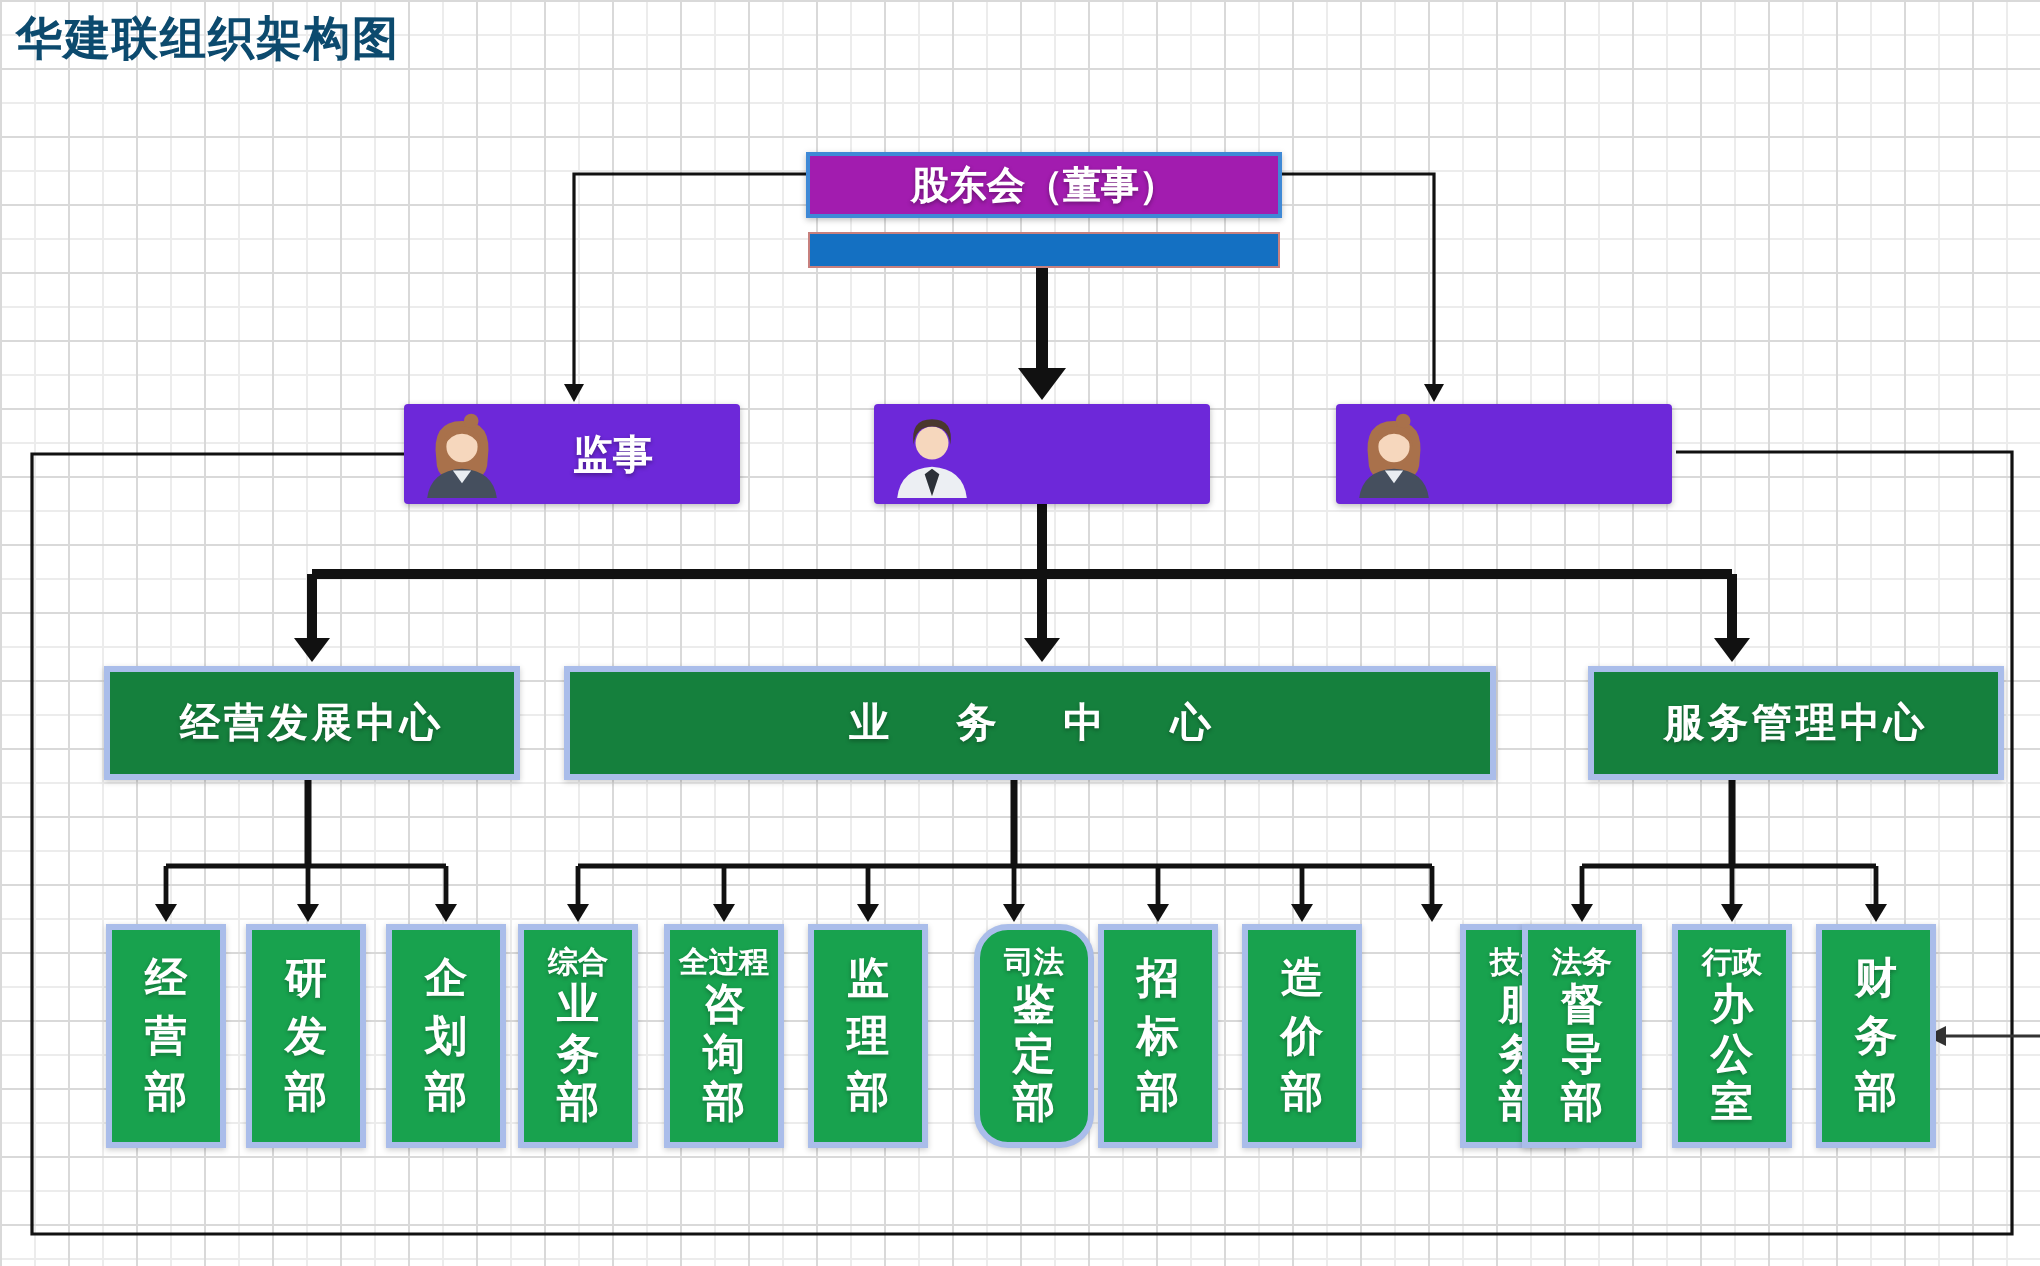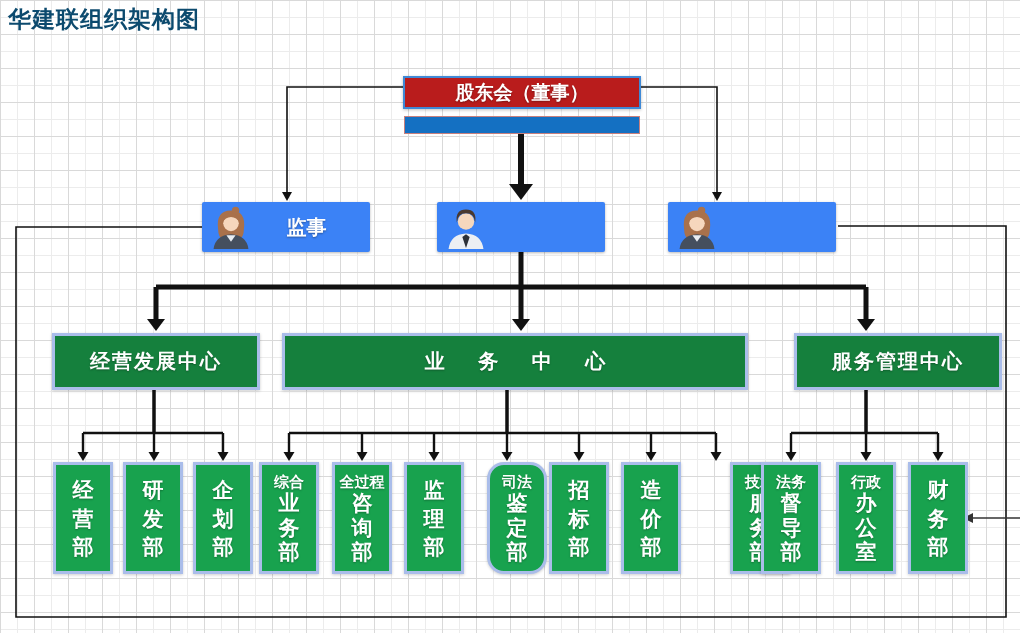--- a/index.html
+++ b/index.html
@@ -11,27 +11,27 @@
       repeating-linear-gradient(to right,#d9d9d9 0 1px,transparent 1px 34px),
       repeating-linear-gradient(to bottom,#d9d9d9 0 1px,transparent 1px 34px),
       repeating-linear-gradient(to right,#ececec 0 1px,transparent 1px 17px),
       repeating-linear-gradient(to bottom,#ececec 0 1px,transparent 1px 17px);
   }
   .abs{position:absolute;box-sizing:border-box;}
   #title{left:8px;top:4px;font-size:23px;font-weight:bold;color:#0c4a6e;letter-spacing:1px;}
   #connectors{left:0;top:0;pointer-events:none;}
 
   
-  #root-box{left:403px;top:76px;width:238px;height:33px;background:#b91c1c;border:2px solid #3f89d6;
+  #root-box{left:403px;top:76px;width:238px;height:33px;background:#a21caf;border:2px solid #3f89d6;
     display:flex;align-items:center;justify-content:center;color:#fff;font-size:19px;font-weight:bold;
     text-shadow:0 1px 2px rgba(0,0,0,.35);box-shadow:0 1px 3px rgba(0,0,0,.25);}
   #root-bar{left:404px;top:116px;width:236px;height:18px;background:#1470c2;border:1px solid #c7807e;}
 
   
-  .l2{top:202px;width:168px;height:50px;background:#3b82f6;border-radius:2px;
+  .l2{top:202px;width:168px;height:50px;background:#6d28d9;border-radius:2px;
     display:flex;align-items:center;box-shadow:0 1px 3px rgba(0,0,0,.28);}
   .l2 .avatar{width:44px;height:46px;margin-left:7px;flex:0 0 auto;}
   .l2 .lbl{flex:1;text-align:center;color:#fff;font-size:20px;font-weight:bold;
     text-shadow:0 1px 2px rgba(0,0,0,.35);padding-right:10px;}
   #l2-0{left:202px;} #l2-1{left:437px;} #l2-2{left:668px;}
 
   
   .center-box{top:333px;height:57px;background:#15803d;border:3px solid #aabdea;
     display:flex;align-items:center;justify-content:center;color:#fff;font-weight:bold;font-size:20px;
     letter-spacing:2px;text-shadow:0 1px 2px rgba(0,0,0,.3);box-shadow:0 1px 3px rgba(0,0,0,.2);}

